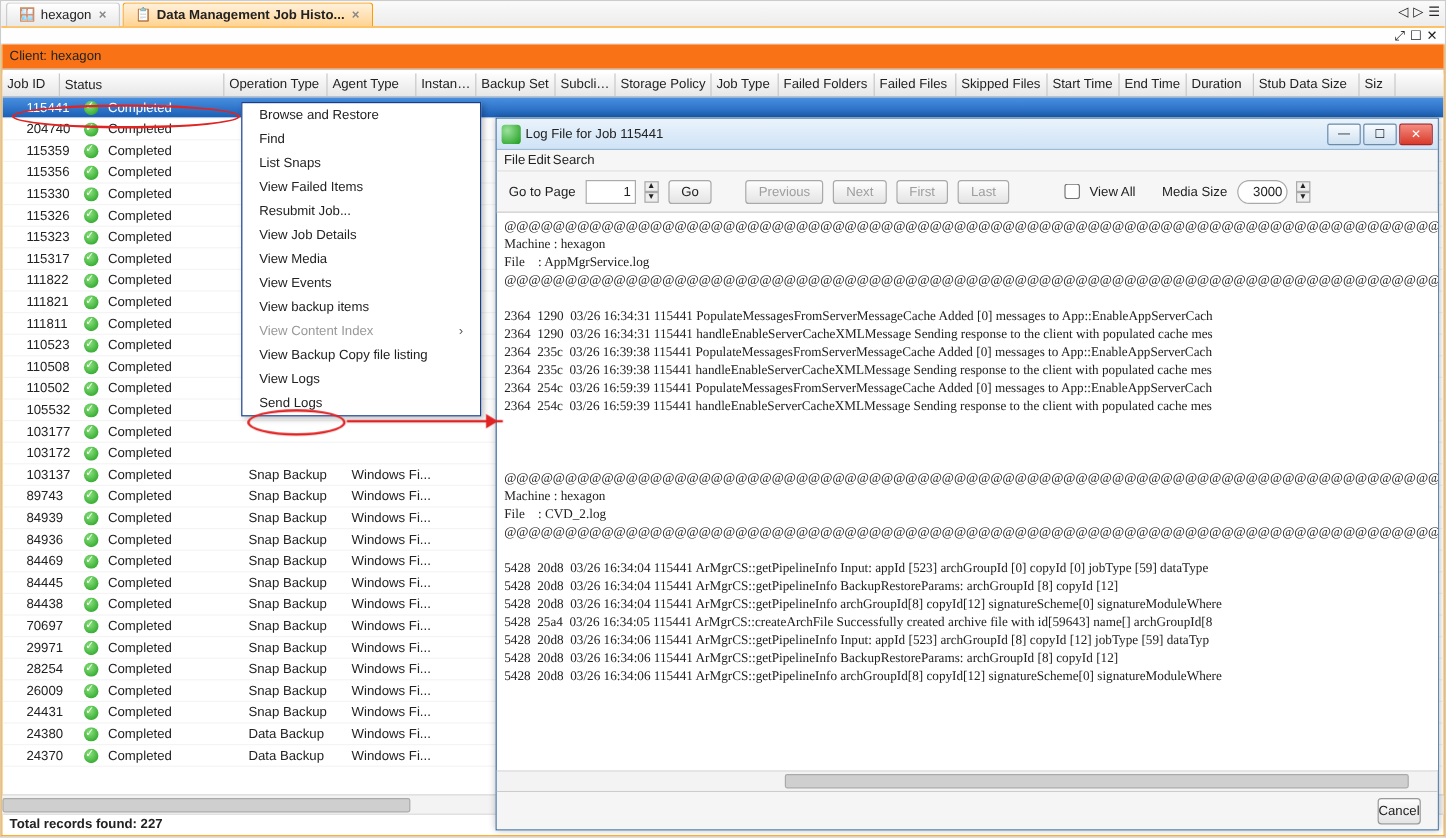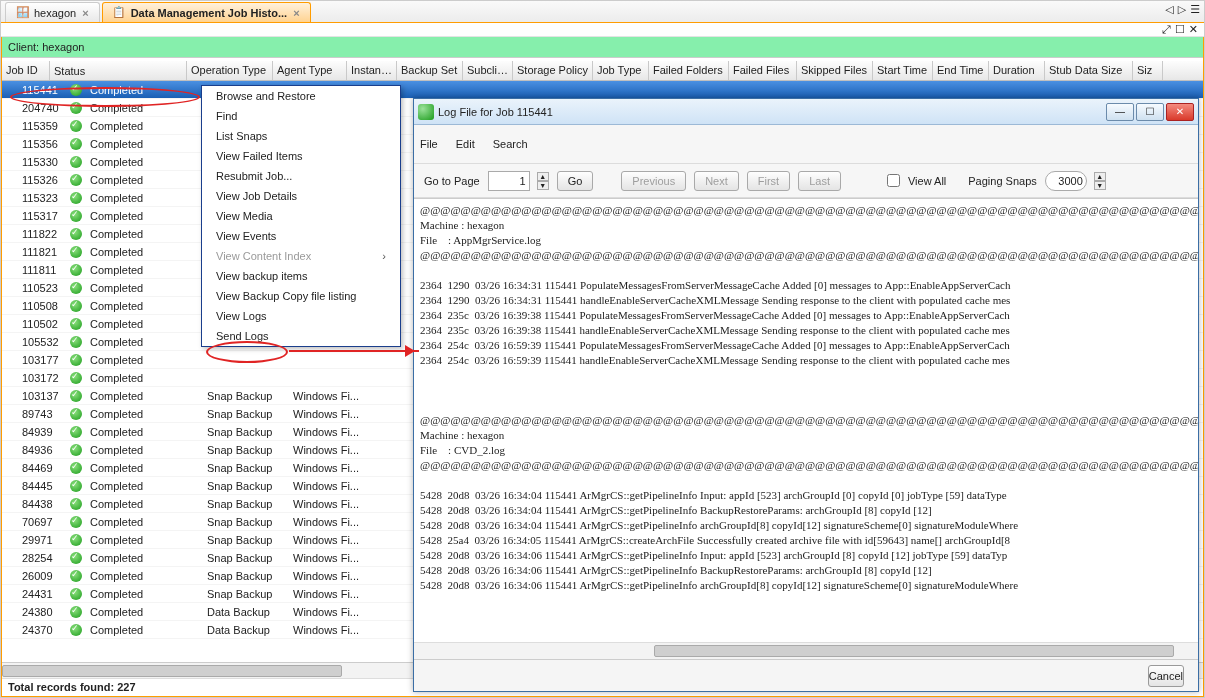--- a/index.html
+++ b/index.html
@@ -5,21 +5,21 @@
   *{box-sizing:border-box;margin:0;padding:0;font-family:Tahoma,Arial,sans-serif;font-size:11px;color:#222;}
   body{background:#fff;width:1205px;height:698px;overflow:hidden;border:1px solid #ccc;position:relative;}
   .tabstrip{height:22px;background:linear-gradient(#fafafa,#ececec);display:flex;align-items:flex-end;border-bottom:1px solid #ff9c00;padding-left:4px;position:relative;}
   .tab{height:20px;display:flex;align-items:center;padding:0 10px;border:1px solid #ccc;border-bottom:none;border-radius:3px 3px 0 0;margin-right:2px;background:linear-gradient(#fff,#e8e8e8);cursor:pointer;}
   .tab.active{background:linear-gradient(#fff1dc,#ffd391);border-color:#ff9c00;font-weight:bold;color:#000;}
   .tab .ico{width:14px;height:14px;margin-right:4px;display:inline-flex;align-items:center;justify-content:center;}
   .tab .x{margin-left:6px;color:#888;font-weight:bold;cursor:pointer;}
   .tabstrip .navicons{position:absolute;right:4px;top:2px;display:flex;gap:4px;color:#888;}
   .toolbar-mini{height:14px;background:#fefefe;border-bottom:1px solid #e3e3e3;display:flex;justify-content:flex-end;align-items:center;padding-right:6px;gap:4px;color:#777;}
   .content{position:absolute;top:36px;left:0;right:0;bottom:0;border:1px solid #ff9c00;border-top:none;}
-  .clientbar{padding:4px 6px;border-bottom:1px solid #ccc;background:#86efac;}
+  .clientbar{padding:4px 6px;border-bottom:1px solid #ccc;background:#f97316;}
   .grid{position:absolute;top:24px;left:0;right:0;bottom:34px;overflow:hidden;}
   .colhdrs{display:flex;height:20px;background:linear-gradient(#fdfdfd,#e7e7e7);border-bottom:1px solid #c0c0c0;}
   .colhdrs div{border-right:1px solid #c9c9c9;padding:3px 4px;white-space:nowrap;overflow:hidden;text-overflow:ellipsis;}
   .rows{overflow-y:auto;overflow-x:hidden;height:calc(100% - 20px);}
   .row{display:flex;height:18px;align-items:center;border-bottom:1px solid #f4f4f4;padding-left:16px;}
   .row.sel{background:linear-gradient(#4a90e2,#1a5fb4);color:#fff;}
   .row span{padding:0 4px;white-space:nowrap;overflow:hidden;text-overflow:ellipsis;}
   .row.sel span{color:#fff!important;}
   .chk{display:inline-block;width:12px;height:12px;border-radius:6px;background:radial-gradient(circle at 40% 35%,#8be07d,#1a9b1a);margin-right:4px;position:relative;flex-shrink:0;}
   .chk::after{content:"✓";color:#fff;font-size:9px;position:absolute;left:1px;top:-1px;}
@@ -43,21 +43,21 @@
   .arrow{position:absolute;left:288px;top:349px;width:130px;height:2px;background:#e02424;z-index:59;}
   .arrow::after{content:"";position:absolute;right:-2px;top:-5px;border:6px solid transparent;border-left:10px solid #e02424;}
   
   .logwin{position:absolute;left:412px;top:97px;width:786px;height:594px;border:1px solid #3b6ea5;background:#f0f0f0;box-shadow:0 0 6px rgba(0,0,0,.3);z-index:40;display:flex;flex-direction:column;}
   .logwin .titlebar{height:26px;background:linear-gradient(#eaf3fb,#cfe3f6);display:flex;align-items:center;padding:0 4px;border-bottom:1px solid #9cb9d6;}
   .titlebar .ticon{width:16px;height:16px;margin-right:4px;background:radial-gradient(circle at 30% 30%,#9be29b,#1a9b1a);border-radius:3px;}
   .titlebar .ttl{flex:1;}
   .winbtns{display:flex;gap:2px;}
   .winbtn{width:28px;height:18px;border:1px solid #6b8bab;background:linear-gradient(#f7fbff,#cfe1f0);border-radius:2px;display:flex;align-items:center;justify-content:center;cursor:pointer;font-family:Arial;font-size:10px;}
   .winbtn.close{background:linear-gradient(#f48b7f,#d93a2b);color:#fff;border-color:#a22;}
-  .menubar{height:39px;display:flex;align-items:center;background:#f6f6f6;border-bottom:1px solid #dcdcdc;padding-left:6px;gap:18px;}
+  .menubar{height:18px;display:flex;align-items:center;background:#f6f6f6;border-bottom:1px solid #dcdcdc;padding-left:6px;gap:2px;}
   .logtoolbar{height:34px;background:#f6f6f6;border-bottom:1px solid #dcdcdc;display:flex;align-items:center;padding:0 10px;gap:8px;}
   .logtoolbar .btn{padding:3px 10px;border:1px solid #a9a9a9;border-radius:3px;background:linear-gradient(#fefefe,#e4e4e4);cursor:pointer;}
   .logtoolbar .btn.dis{color:#9e9e9e;}
   .logtoolbar input[type=text]{width:42px;height:20px;text-align:right;padding-right:3px;border:1px solid #aaa;}
   .logtoolbar .spinbtns{display:inline-flex;flex-direction:column;margin-left:-1px;}
   .logtoolbar .spinbtns div{width:12px;height:9px;border:1px solid #aaa;background:#eee;font-size:7px;line-height:7px;text-align:center;cursor:pointer;}
   .logtoolbar .psize{width:80px;text-align:right;border-radius:10px;}
   .logbody{flex:1;background:#fff;overflow:auto;padding:4px 6px;font-family:Tahoma;font-size:11px;line-height:15px;white-space:pre;border-top:1px solid #ccc;position:relative;}
   .logscroll-h{height:17px;background:#f3f3f3;border-top:1px solid #ddd;position:relative;}
   .logscroll-h .thumb{position:absolute;left:240px;top:2px;width:520px;height:12px;background:#cfcfcf;border:1px solid #aaa;border-radius:2px;}
@@ -406,22 +406,22 @@
 
 <div class="ctxmenu" id="ctxmenu">
     <div class="mi">Browse and Restore</div>
     <div class="mi">Find</div>
     <div class="mi">List Snaps</div>
     <div class="mi">View Failed Items</div>
     <div class="mi">Resubmit Job...</div>
     <div class="mi">View Job Details</div>
     <div class="mi">View Media</div>
     <div class="mi">View Events</div>
+    <div class="mi">View backup items</div>
     <div class="mi dis sub">View Content Index</div>
-    <div class="mi">View backup items</div>
     <div class="mi">View Backup Copy file listing</div>
     <div class="mi hl">View Logs</div>
     <div class="mi">Send Logs</div>
   </div>
 
 <div class="ellipse ell1"></div>
 <div class="ellipse ell2"></div>
 <div class="arrow"></div>
 
 <div class="logwin">
@@ -449,21 +449,21 @@
     <span class="btn">Go</span>
     <span style="width:12px"></span>
     <span class="btn dis">Previous</span>
     <span class="btn dis">Next</span>
     <span class="btn dis">First</span>
     <span class="btn dis">Last</span>
     <span style="width:30px"></span>
     <input type="checkbox" style="">
     <span>View All</span>
     <span style="width:6px"></span>
-    <span>Paging Snaps</span>
+    <span>Media Size</span>
     <input type="text" class="psize" value="3000" style="">
     <div class="spinbtns">
         <div>▲</div>
         <div>▼</div>
       </div>
   </div>
   <div class="logbody" id="logbody">@@@@@@@@@@@@@@@@@@@@@@@@@@@@@@@@@@@@@@@@@@@@@@@@@@@@@@@@@@@@@@@@@@@@@@@@@@@@@@@@@@@@@@@@@@@@@@@@@@@@@@@@
 Machine : hexagon
 File    : AppMgrService.log
 @@@@@@@@@@@@@@@@@@@@@@@@@@@@@@@@@@@@@@@@@@@@@@@@@@@@@@@@@@@@@@@@@@@@@@@@@@@@@@@@@@@@@@@@@@@@@@@@@@@@@@@@

